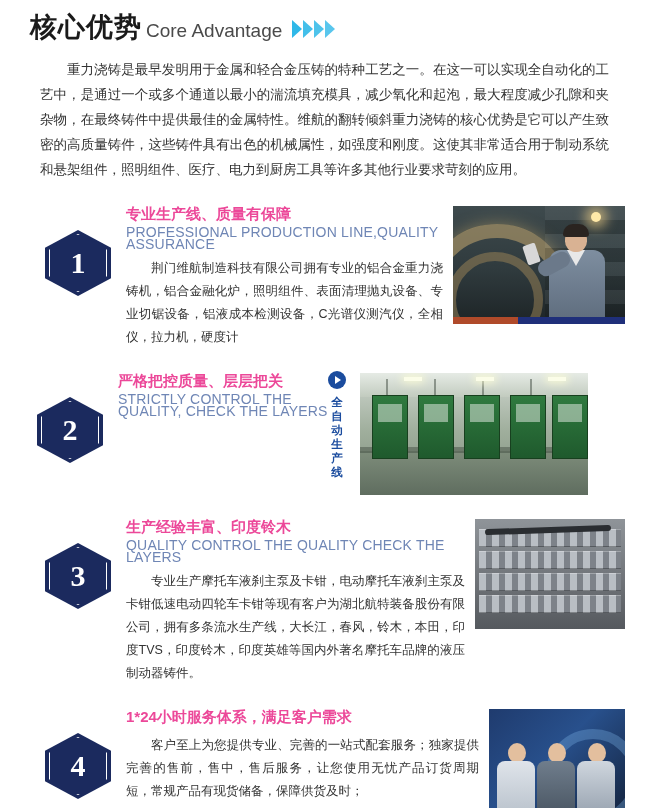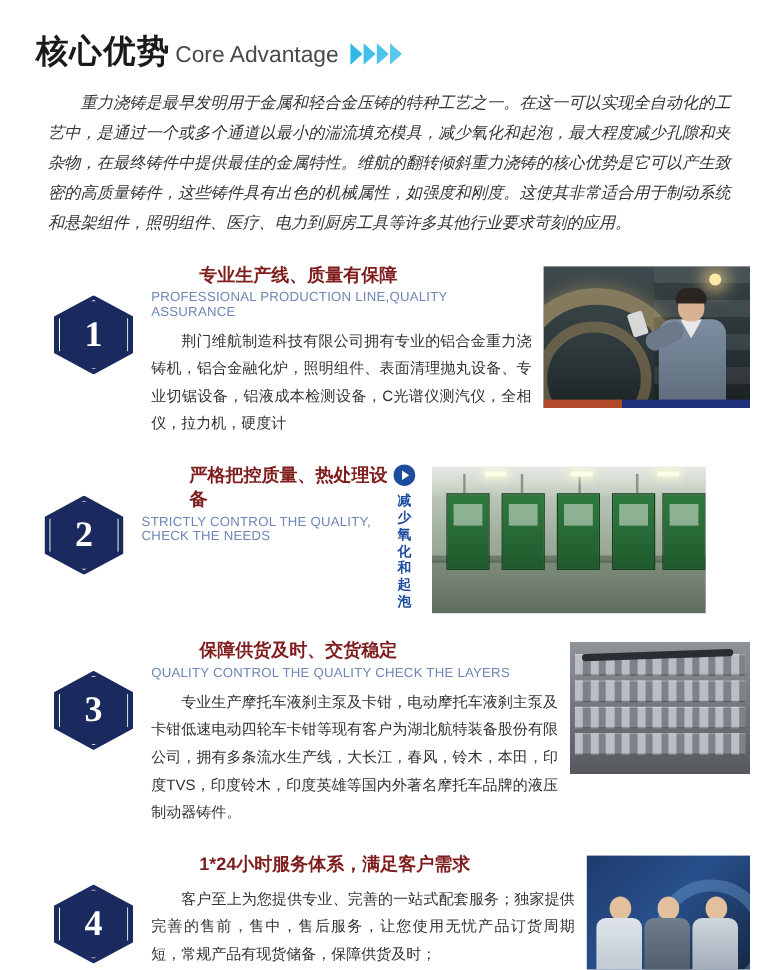--- a/index.html
+++ b/index.html
@@ -12,21 +12,21 @@
     background: #ffffff;
     font-family: "Liberation Sans", sans-serif;
     color: #333333;
     overflow: hidden;
   }
   .page {
     position: relative;
     width: 647px;
     height: 808px;
     box-sizing: border-box;
-    padding: 16px 22px;
+    padding: 0 22px;
   }
 
   
   .header {
     display: flex;
     align-items: flex-end;
     padding-top: 14px;
     padding-left: 8px;
   }
   .header-cn {
@@ -64,21 +64,20 @@
 
   
   .intro {
     margin-top: 16px;
     padding: 0 16px 0 18px;
     font-size: 13.5px;
     line-height: 25px;
     color: #333333;
     text-align: justify;
     text-indent: 2em;
-    font-style: italic;
   }
 
   
   .section {
     position: relative;
     display: flex;
     align-items: flex-start;
     margin-top: 22px;
     padding-left: 8px;
   }
@@ -118,26 +117,25 @@
     font-family: "Liberation Serif", serif;
   }
 
   .body {
     flex: 1;
     min-width: 0;
   }
   .sec-title {
     font-size: 15px;
     font-weight: bold;
-    color: #7f1d1d;
+    color: #ec4899;
     line-height: 20px;
-    margin-left: 40px;
   }
   .sec-sub {
-    font-size: 11px;
+    font-size: 14px;
     color: #6f86b5;
     letter-spacing: 0.2px;
     margin-top: 2px;
     line-height: 12px;
   }
   .sec-text {
     margin-top: 7px;
     font-size: 12.5px;
     line-height: 23px;
     color: #333333;
@@ -436,28 +434,28 @@
 
   <div class="section sec2-wrap">
     <div class="badge-wrap">
       <div class="badge">
         <div class="hex"></div>
         <div class="hex-inner"></div>
         <div class="num">2</div>
       </div>
     </div>
     <div class="sec2-left">
-      <div class="sec-title">严格把控质量、热处理设备</div>
-      <div class="sec-sub">STRICTLY CONTROL THE QUALITY, CHECK THE NEEDS</div>
+      <div class="sec-title">严格把控质量、层层把关</div>
+      <div class="sec-sub">STRICTLY CONTROL THE QUALITY, CHECK THE LAYERS</div>
     </div>
     <div class="sec2-mid">
       <div class="play-badge">
           <span></span>
         </div>
-      <div class="vert-label">减少氧化和起泡</div>
+      <div class="vert-label">全自动生产线</div>
     </div>
     <div class="photo photo2">
       <div class="p2-ceiling"></div>
       <div class="p2-beam" style="left:26px"></div>
       <div class="p2-beam" style="left:74px"></div>
       <div class="p2-beam" style="left:122px"></div>
       <div class="p2-beam" style="left:170px"></div>
       <div class="p2-light" style="left:44px"></div>
       <div class="p2-light" style="left:116px"></div>
       <div class="p2-light" style="left:188px"></div>
@@ -473,21 +471,21 @@
 
   <div class="section">
     <div class="badge-wrap">
       <div class="badge">
         <div class="hex"></div>
         <div class="hex-inner"></div>
         <div class="num">3</div>
       </div>
     </div>
     <div class="body">
-      <div class="sec-title">保障供货及时、交货稳定</div>
+      <div class="sec-title">生产经验丰富、印度铃木</div>
       <div class="sec-sub">QUALITY CONTROL THE QUALITY CHECK THE LAYERS</div>
       <div class="sec-text">专业生产摩托车液刹主泵及卡钳，电动摩托车液刹主泵及卡钳低速电动四轮车卡钳等现有客户为湖北航特装备股份有限公司，拥有多条流水生产线，大长江，春风，铃木，本田，印度TVS，印度铃木，印度英雄等国内外著名摩托车品牌的液压制动器铸件。</div>
     </div>
     <div class="photo photo3">
       <div class="p3-row" style="top:10px"></div>
       <div class="p3-row" style="top:32px"></div>
       <div class="p3-row" style="top:54px"></div>
       <div class="p3-row" style="top:76px"></div>
       <div class="p3-bar"></div>
     </div>

